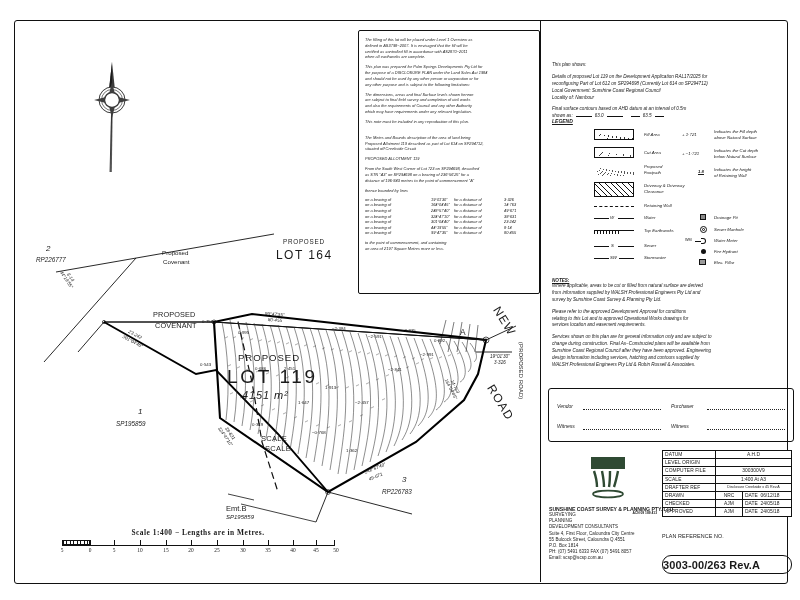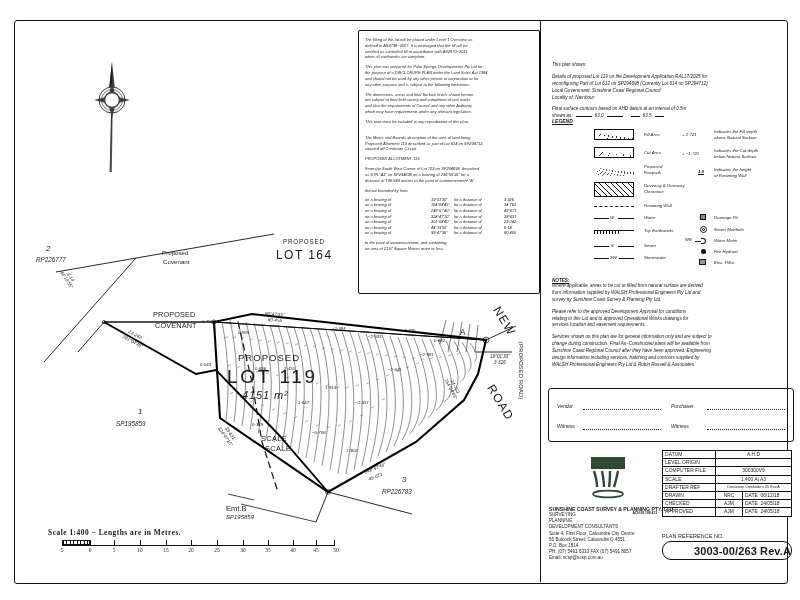--- a/index.html
+++ b/index.html
@@ -29,21 +29,21 @@
   .nt.sp{margin-top:4.2px;}
   .mb-table{margin-top:3px;font-size:3.9px;font-style:italic;line-height:1.45;}
   .mb-row{display:flex;}
   .mb-a{width:66px;}
   .mb-b{width:23px;}
   .mb-c{width:50px;}
   .mb-d{width:28px;text-align:left;}
 
   
   .scalewrap{position:absolute;left:48px;top:528px;width:300px;}
-  .scale-title{font-size:7.4px;font-weight:bold;letter-spacing:.07em;text-align:left;
+  .scale-title{font-size:7.4px;font-weight:bold;letter-spacing:.07em;text-align:center;
       font-family:"Liberation Serif",serif;margin-bottom:1px;}
   .scale-ticks{position:relative;height:16px;}
   .baseline{position:absolute;left:14px;top:7px;width:272px;height:0;border-top:1.1px solid #111;}
   .tk{position:absolute;top:2px;width:0;height:6px;border-left:1px solid #111;}
   .tnum{position:absolute;top:9px;font-size:5.4px;font-family:"Liberation Serif",serif;
         transform:translateX(-50%);}
   .hatchbar{position:absolute;left:14px;top:1.5px;width:28px;height:5px;
       background:repeating-linear-gradient(90deg,#111 0 1px,#fff 1px 3.5px);
       border:.8px solid #111;box-sizing:border-box;}
   .title-box{position:absolute;left:548px;top:30px;width:244px;height:28px;}
@@ -76,22 +76,22 @@
 
   .company{position:absolute;left:549px;top:506px;width:110px;}
   .co-name{font-size:5.2px;font-weight:bold;letter-spacing:-.01em;white-space:nowrap;}
   .co-line{font-size:4.5px;line-height:1.38;letter-spacing:.01em;}
   .acn{font-size:3.3px;font-weight:bold;}
 
   .logo{position:absolute;left:586px;top:455px;width:46px;height:46px;}
 
   .planref{position:absolute;left:662px;top:533px;width:130px;}
   .planref-lbl{font-size:5.4px;letter-spacing:.02em;}
-  .planref-box{margin-top:2px;border:1.2px solid #111;border-radius:9px;height:17px;
-       display:flex;align-items:center;justify-content:flex-end;}
+  .planref-box{margin-top:16px;border:1.2px solid #111;border-radius:9px;height:17px;
+       display:flex;align-items:center;justify-content:flex-start;}
   .planref-val{font-size:11px;font-weight:bold;letter-spacing:.01em;}
 
   .rot{transform-origin:left top;}
 </style>
 </head>
 <body>
 
 <div class="sheet">
 
   <div class="outer-frame"></div>

